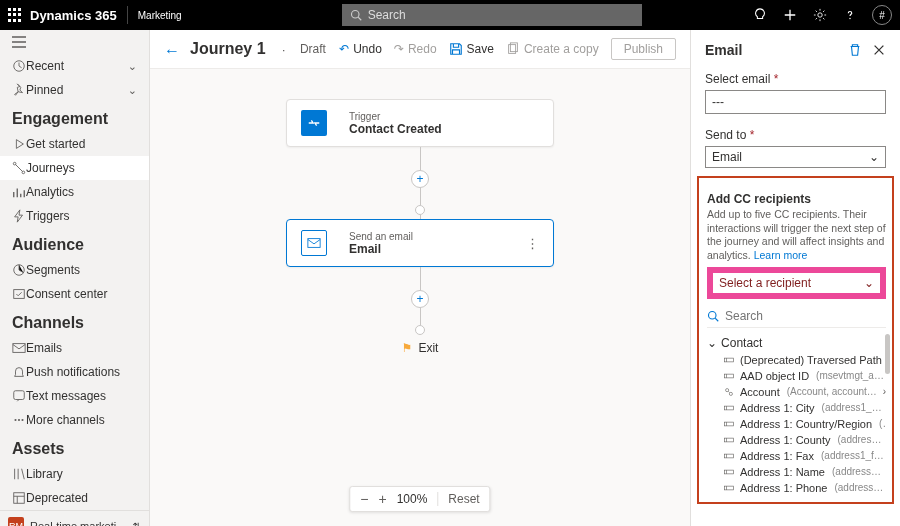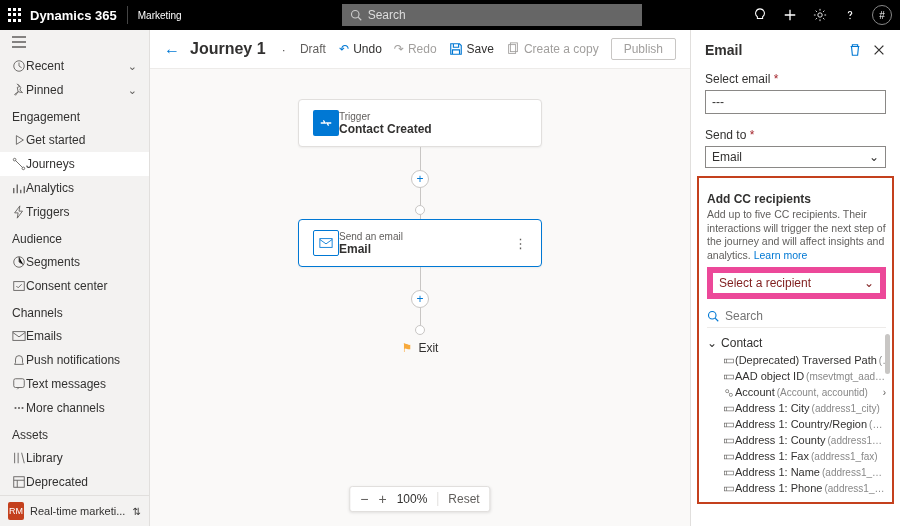--- a/index.html
+++ b/index.html
@@ -17,39 +17,39 @@
   .topbar .avatar { width: 20px; height: 20px; border: 1px solid #888; border-radius: 50%; display:flex;align-items:center;justify-content:center; font-size:10px; }
 
   .shell { display: flex; height: 496px; }
   
   .sidebar { width: 150px; background: #f3f2f1; border-right: 1px solid #e1dfdd; overflow: hidden; display:flex; flex-direction:column; }
   .hamburger { padding: 6px 12px; cursor:pointer; color:#605e5c; }
   .side-item { display: flex; align-items: center; padding: 5px 12px; font-size: 12px; cursor:pointer; color:#323130; }
   .side-item.active { background: #fff; font-weight:400; }
   .side-item .ic { width:14px; color:#605e5c; flex-shrink:0; }
   .side-item .chev { margin-left:auto; color:#605e5c; font-size:11px; }
-  .side-group { font-weight: 400; font-size: 12px; padding: 8px 12px 4px; }
+  .side-group { font-weight: 700; font-size: 16px; padding: 8px 12px 4px; }
   .area-switch { margin-top:auto; display:flex; align-items:center; padding:6px 8px; border-top:1px solid #e1dfdd; font-size:11px; gap:6px; cursor:pointer; }
   .rm-badge { width:16px; height:18px; background:#c4401d; color:#fff; font-size:9px; display:flex; align-items:center; justify-content:center; border-radius:2px; }
   
   .main { flex: 1; display: flex; flex-direction: column; background:#fff; position:relative; }
   .header { display:flex; align-items:center; padding: 8px 14px; border-bottom:1px solid #edebe9; gap:10px; }
   .back-arrow { color:#0078d4; cursor:pointer; font-size:16px; }
   .title { font-size:16px; font-weight:600; }
   .draft { color:#605e5c; font-size:12px; margin-left:4px; }
   .header .cn { color:#605e5c; margin-left:6px; }
   .toolbar { margin-left:auto; display:flex; gap:12px; font-size:12px; align-items:center; }
   .toolbar .btn { display:flex; align-items:center; gap:4px; cursor:pointer; color:#323130; }
   .toolbar .btn.disabled { color:#a19f9d; }
   .toolbar .btn.save .ic { color:#0078d4; }
   .toolbar .publish { border:1px solid #c8c6c4; padding:3px 12px; border-radius:2px; color:#a19f9d; }
 
   .canvas { flex:1; background:#faf9f8; position:relative; overflow:hidden; }
   .flow { position:absolute; left:50%; top:30px; transform:translateX(-50%); display:flex; flex-direction:column; align-items:center; }
-  .node { width:244px; background:#fff; border:1px solid #e1dfdd; border-radius:4px; padding:10px 14px; display:flex; align-items:center; gap:0; box-shadow:0 1px 2px rgba(0,0,0,0.05); }
+  .node { width:268px; background:#fff; border:1px solid #e1dfdd; border-radius:4px; padding:10px 14px; display:flex; align-items:center; gap:22px; box-shadow:0 1px 2px rgba(0,0,0,0.05); }
   .node.selected { border:1.5px solid #0078d4; }
   .node .iconbox { width:26px; height:26px; border-radius:2px; display:flex; align-items:center; justify-content:center; color:#fff; flex-shrink:0; }
   .ib-trigger { background:#0078d4; }
   .ib-email { background:#fff; color:#0078d4; border:1px solid #0078d4; }
   .node .txt { display:flex; flex-direction:column; }
   .node .lbl { font-size:10px; color:#605e5c; }
   .node .nm { font-size:12px; font-weight:600; }
   .node .more { margin-left:auto; color:#605e5c; cursor:pointer; }
   .connector { width:1px; height:24px; background:#c8c6c4; }
   .plus-circle { width:18px; height:18px; border:1px solid #c8c6c4; border-radius:50%; background:#fff; display:flex; align-items:center; justify-content:center; color:#0078d4; font-size:12px; cursor:pointer; margin:-1px 0; z-index:1; }
@@ -74,21 +74,21 @@
 
   .cc-box { border:2px solid #c4401d; margin-top:8px; padding:14px 6px 6px 8px; margin-left:-8px; margin-right:-8px; }
   .cc-title { font-size:12px; font-weight:600; }
   .cc-desc { font-size:10.5px; color:#605e5c; margin-top:2px; line-height:1.3; }
   .cc-desc a { color:#0078d4; text-decoration:none; }
   .search-row { display:flex; align-items:center; border-bottom:1px solid #edebe9; padding:4px 0; margin-top:6px; }
   .search-row .ic { color:#0078d4; margin-right:6px; }
   .search-row input { border:none; outline:none; font-size:12px; flex:1; }
   .tree { margin-top:6px; position:relative; }
   .tree-head { display:flex; align-items:center; gap:4px; font-size:12px; padding:2px 0; cursor:pointer; }
-  .tree-item { display:flex; align-items:flex-end; font-size:11px; padding:2px 0 2px 16px; cursor:pointer; white-space:nowrap; overflow:hidden; text-overflow:ellipsis; }
+  .tree-item { display:flex; align-items:center; gap:5px; font-size:11px; padding:2px 0 2px 16px; cursor:pointer; white-space:nowrap; overflow:hidden; text-overflow:ellipsis; }
   .tree-item .tic { color:#605e5c; font-size:10px; width:12px; flex-shrink:0; display:flex; justify-content:center; }
   .tree-item .hint { color:#888; font-size:10px; margin-left:2px; overflow:hidden; text-overflow:ellipsis;}
   .tree-item .arr { margin-left:auto; color:#605e5c; font-size:10px; }
   .scrollbar { position:absolute; right:-4px; top:0; width:5px; height:40px; background:#c8c6c4; border-radius:3px; }
 
   svg { display:block; }
 </style>
 </head>
 <body>
 

